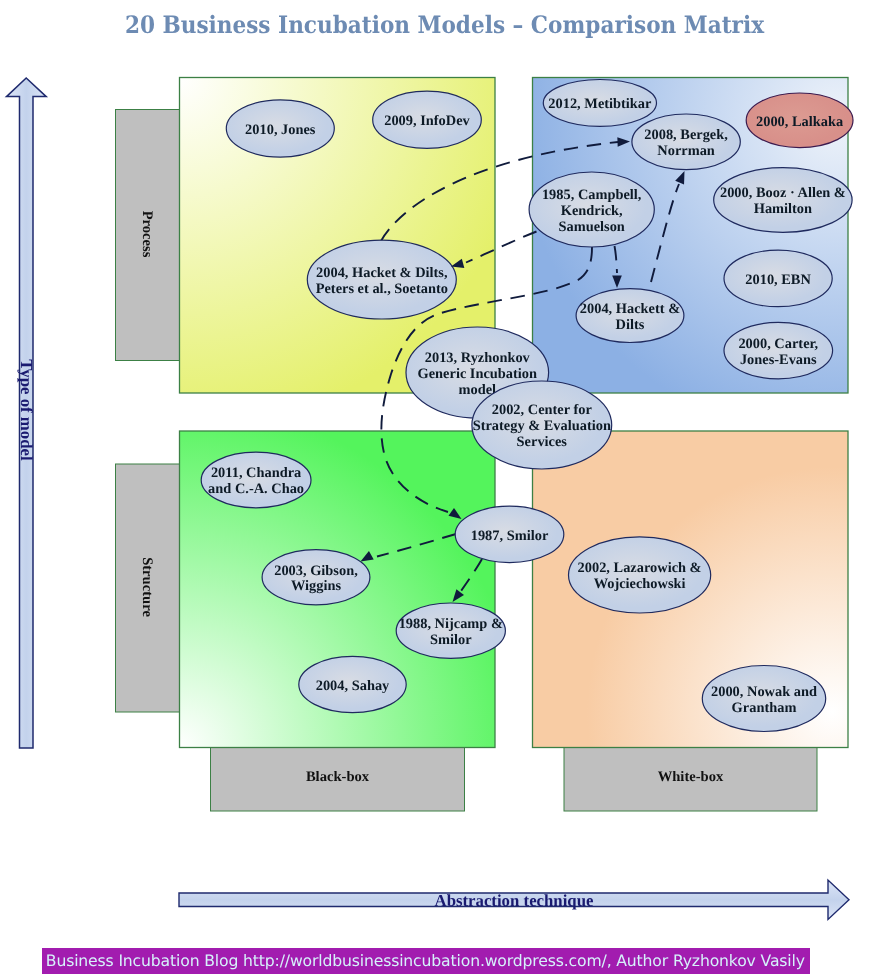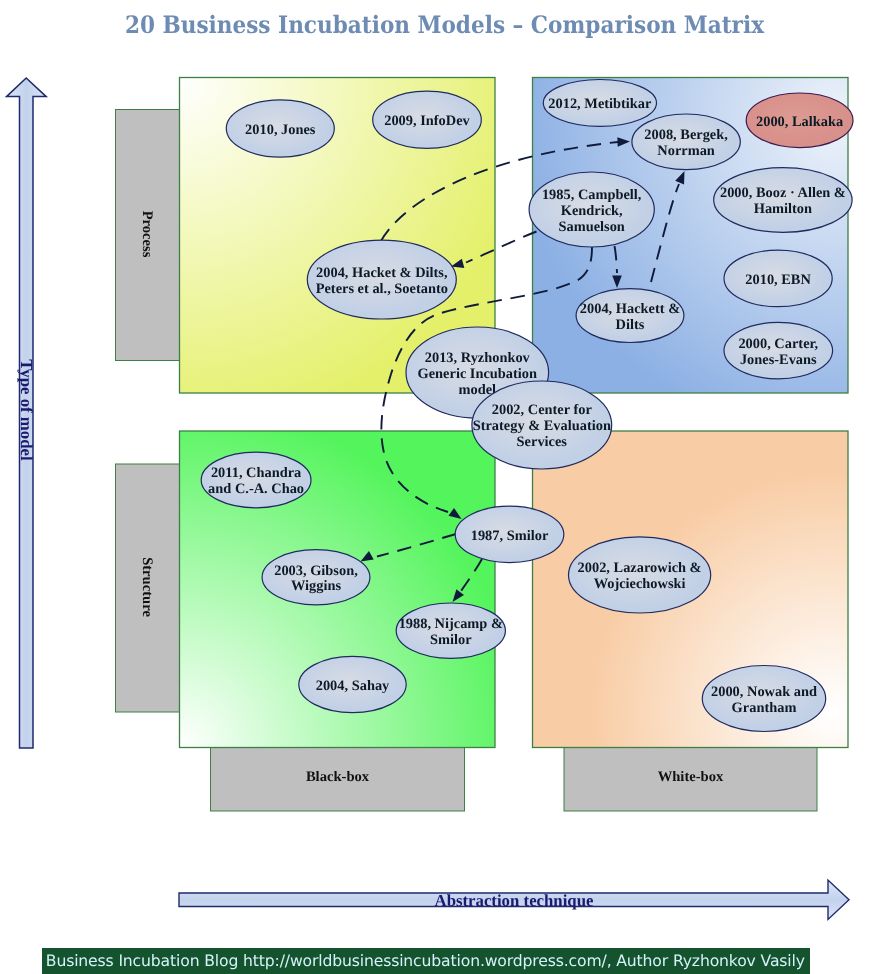--- a/index.html
+++ b/index.html
@@ -4,21 +4,21 @@
 <style>
   html,body{margin:0;padding:0;background:#ffffff;}
   body{width:879px;height:974px;overflow:hidden;font-family:"DejaVu Serif",serif;
        -webkit-font-smoothing:antialiased;text-rendering:geometricPrecision;}
   #stage{position:relative;width:879px;height:974px;background:#fff;}
   svg{display:block;}
   .nodetext{font-family:"Liberation Serif",serif;font-weight:bold;font-size:14.4px;fill:#0d1a26;}
   .axlabel{font-family:"Liberation Serif",serif;font-weight:bold;font-size:16.8px;fill:#1a1a70;}
   .boxlabel{font-family:"Liberation Serif",serif;font-weight:bold;font-size:14.6px;fill:#111;}
   .footerbar{position:absolute;left:41.8px;top:947.8px;width:768px;height:26.2px;
-             background:#14532d;color:#d6f2fb;font-family:"DejaVu Sans",sans-serif;
+             background:#a21caf;color:#d6f2fb;font-family:"DejaVu Sans",sans-serif;
              font-size:15.65px;line-height:26px;white-space:nowrap;
              padding-left:4px;box-sizing:border-box;letter-spacing:-0.15px;}
   .ttl{position:absolute;left:5px;top:9.5px;width:879px;text-align:center;
        font-family:"DejaVu Serif Condensed","DejaVu Serif",serif;font-weight:bold;
        font-size:24px;color:#6d8bb3;}
 </style>
 </head>
 <body>
 
 <div id="stage">

